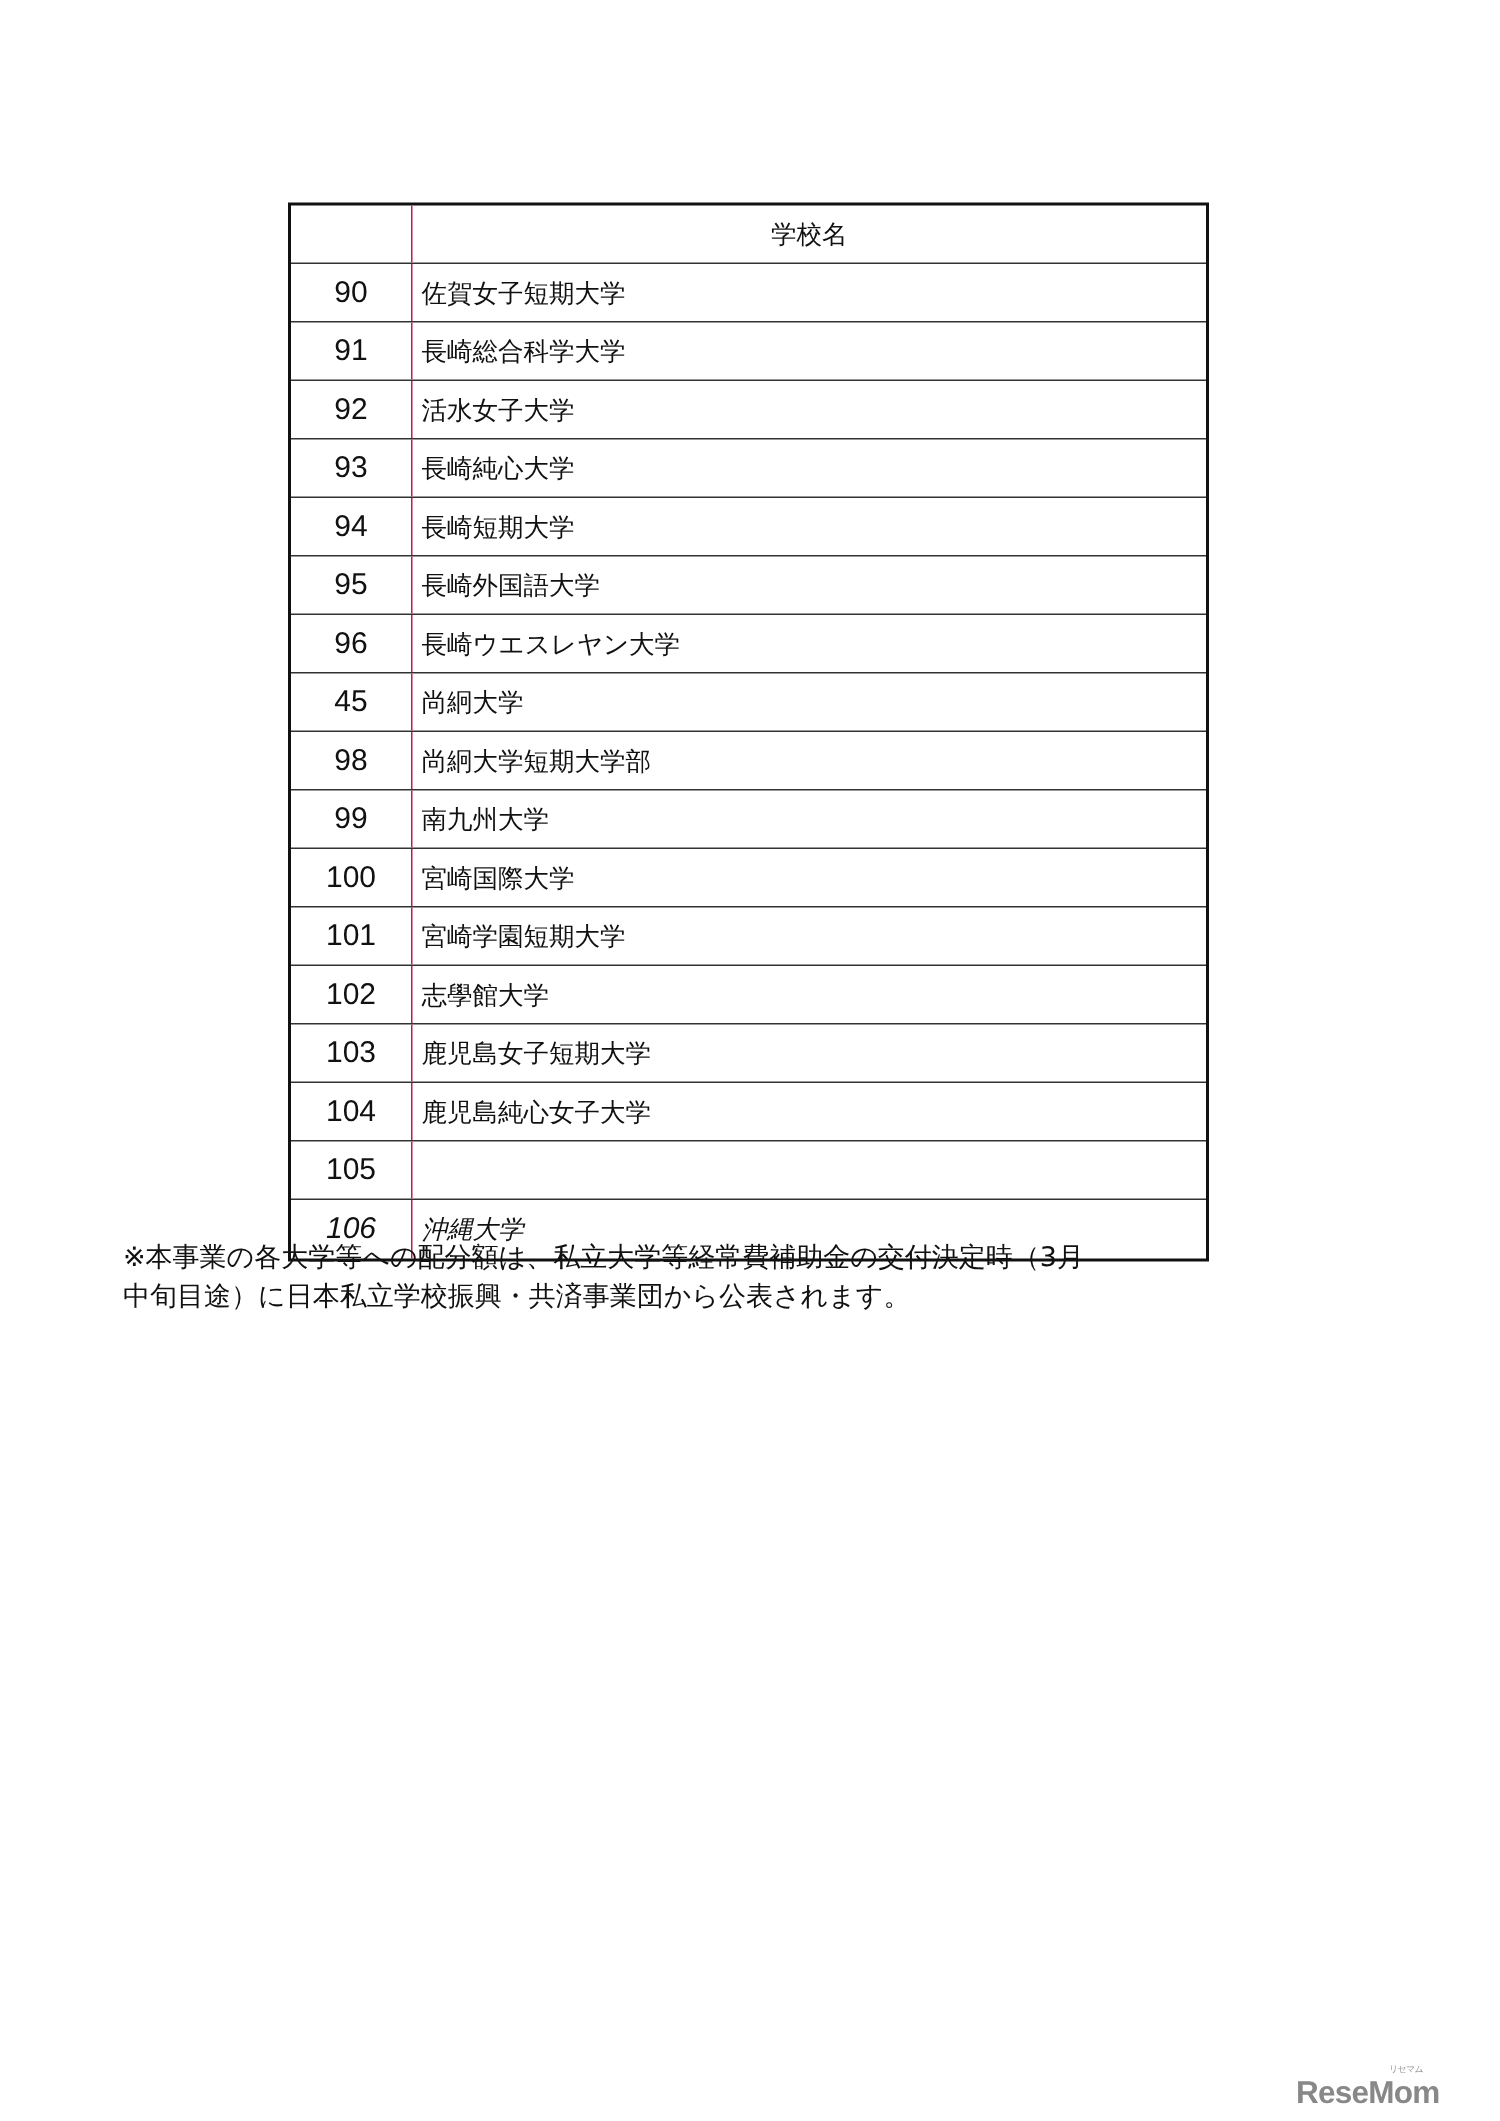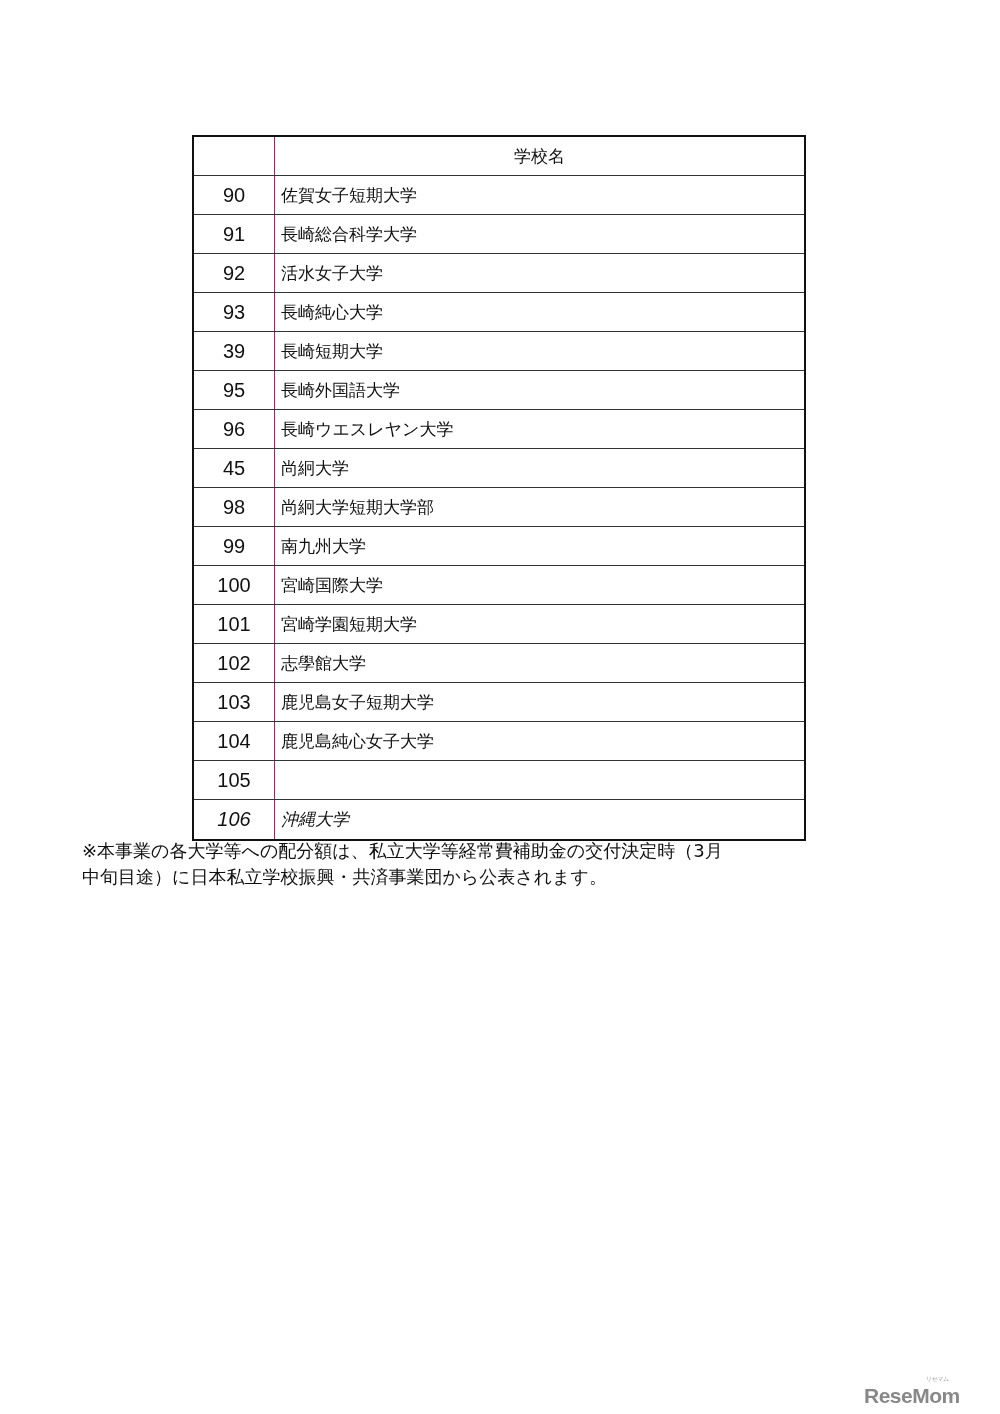--- a/index.html
+++ b/index.html
@@ -6,21 +6,21 @@
     body { width: 1000px; height: 1414px; position: relative; overflow: hidden;
            font-family: "DejaVu Sans", "Liberation Sans", sans-serif; color: #111; }
     .tbl { position: absolute; left: 192px; top: 90px; width: 614px;
            border: 2px solid #111; box-sizing: border-box; border-collapse: collapse; margin-top: 45px; }
     .row { display: flex; height: 39px; border-bottom: 1px solid #333; box-sizing: border-box; }
     .row:last-child { border-bottom: none; font-style: italic; }
     .num { width: 80px; border-right: 1px solid #be185d; display: flex; align-items: center;
            justify-content: center; font-size: 20px; font-family: "Liberation Sans", sans-serif; }
     .name { flex: 1; display: flex; align-items: center; padding-left: 6px; font-size: 17px; }
     .hdr .name { justify-content: center; padding-left: 0; }
-    .note { position: absolute; left: 82px; top: 826px; width: 820px; font-size: 18px; line-height: 26px; margin-top: 12px; }
+    .note { position: absolute; left: 82px; top: 826px; width: 820px; font-size: 18px; line-height: 26px; }
     .logo { position: absolute; left: 864px; top: 1384px; font-family: "Liberation Sans", sans-serif;
             font-weight: bold; font-size: 21px; color: #888; letter-spacing: -0.5px; }
     .logo small { position: absolute; left: 62px; top: -9px; font-size: 6px; color: #999; font-weight: normal; }
   </style>
 </head>
 <body>
 
 <div class="tbl">
   <div class="row hdr">
     <div class="num"></div>
@@ -36,21 +36,21 @@
     </div>
   <div class="row">
       <div class="num">92</div>
       <div class="name">活水女子大学</div>
     </div>
   <div class="row">
       <div class="num">93</div>
       <div class="name">長崎純心大学</div>
     </div>
   <div class="row">
-      <div class="num">39</div>
+      <div class="num">94</div>
       <div class="name">長崎短期大学</div>
     </div>
   <div class="row">
       <div class="num">95</div>
       <div class="name">長崎外国語大学</div>
     </div>
   <div class="row">
       <div class="num">96</div>
       <div class="name">長崎ウエスレヤン大学</div>
     </div>

